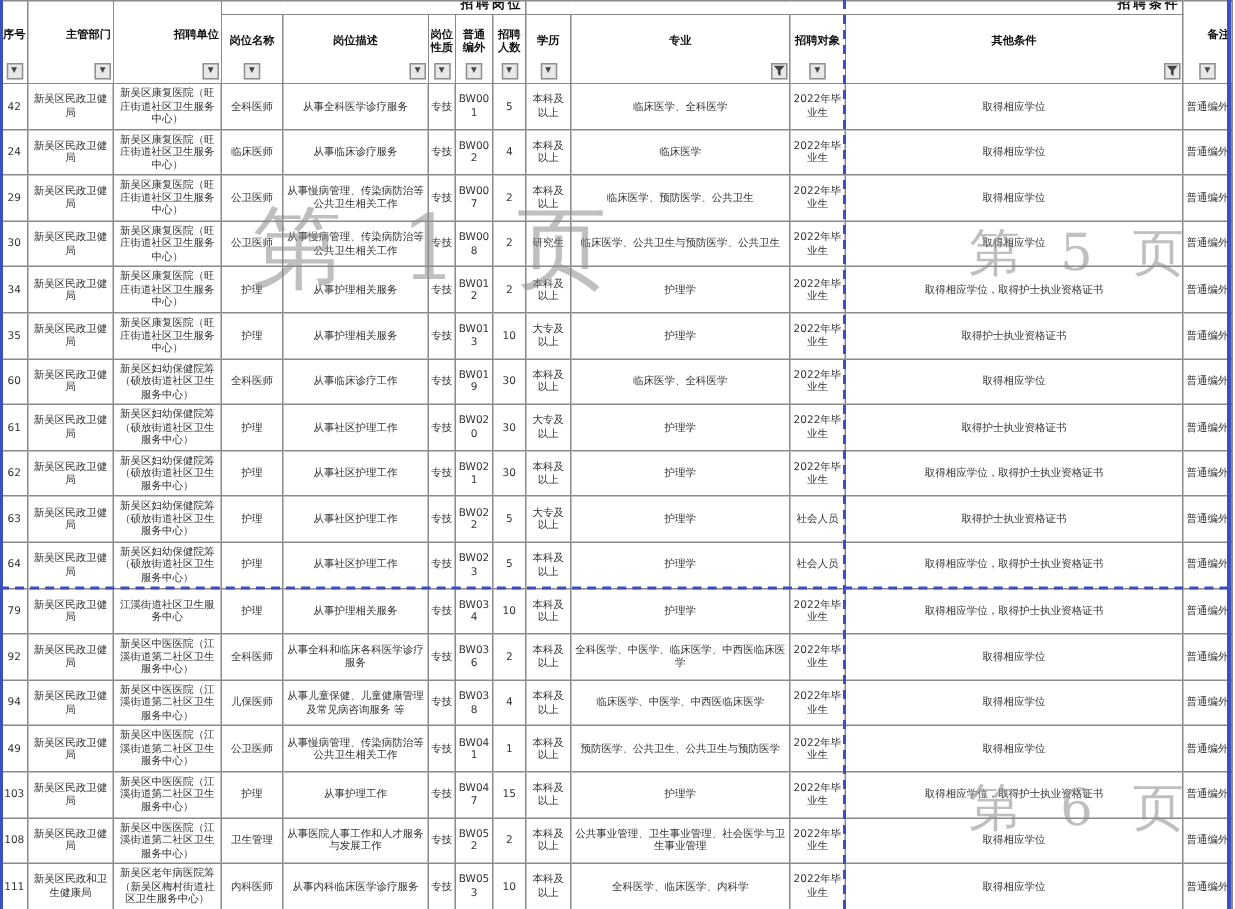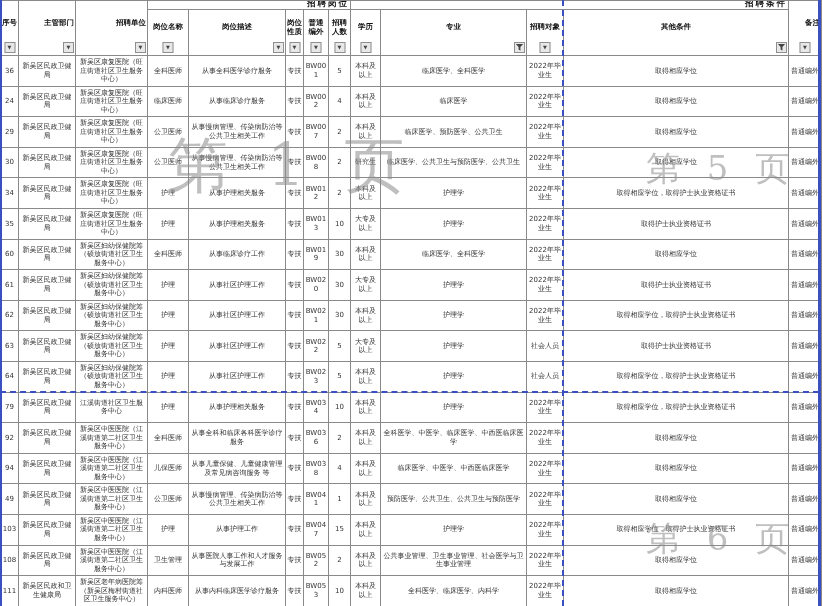--- a/index.html
+++ b/index.html
@@ -140,21 +140,21 @@
           <span class="fbtn">
             <svg width="9" height="9" viewBox="0 0 10 10">
                 <path d="M1 1h8L6 4.5V8.5L4 7.2V4.5z" fill="#444"></path>
               </svg>
           </span>
         </th>
       </tr>
     </thead>
     <tbody>
         <tr class="data">
-          <td>36</td>
+          <td>42</td>
           <td>新吴区民政卫健局</td>
           <td>新吴区康复医院（旺庄街道社区卫生服务中心）</td>
           <td>全科医师</td>
           <td>从事全科医学诊疗服务</td>
           <td>专技</td>
           <td>BW001</td>
           <td>5</td>
           <td>本科及以上</td>
           <td>临床医学、全科医学</td>
           <td>2022年毕业生</td>

